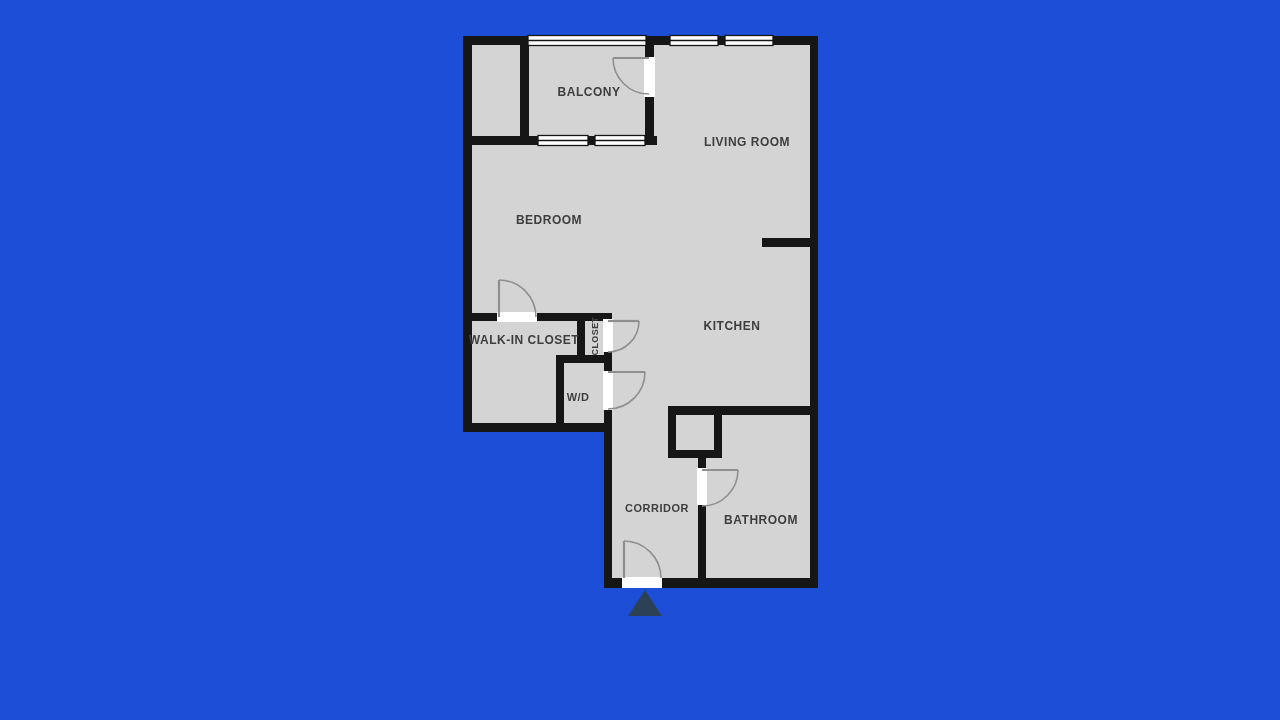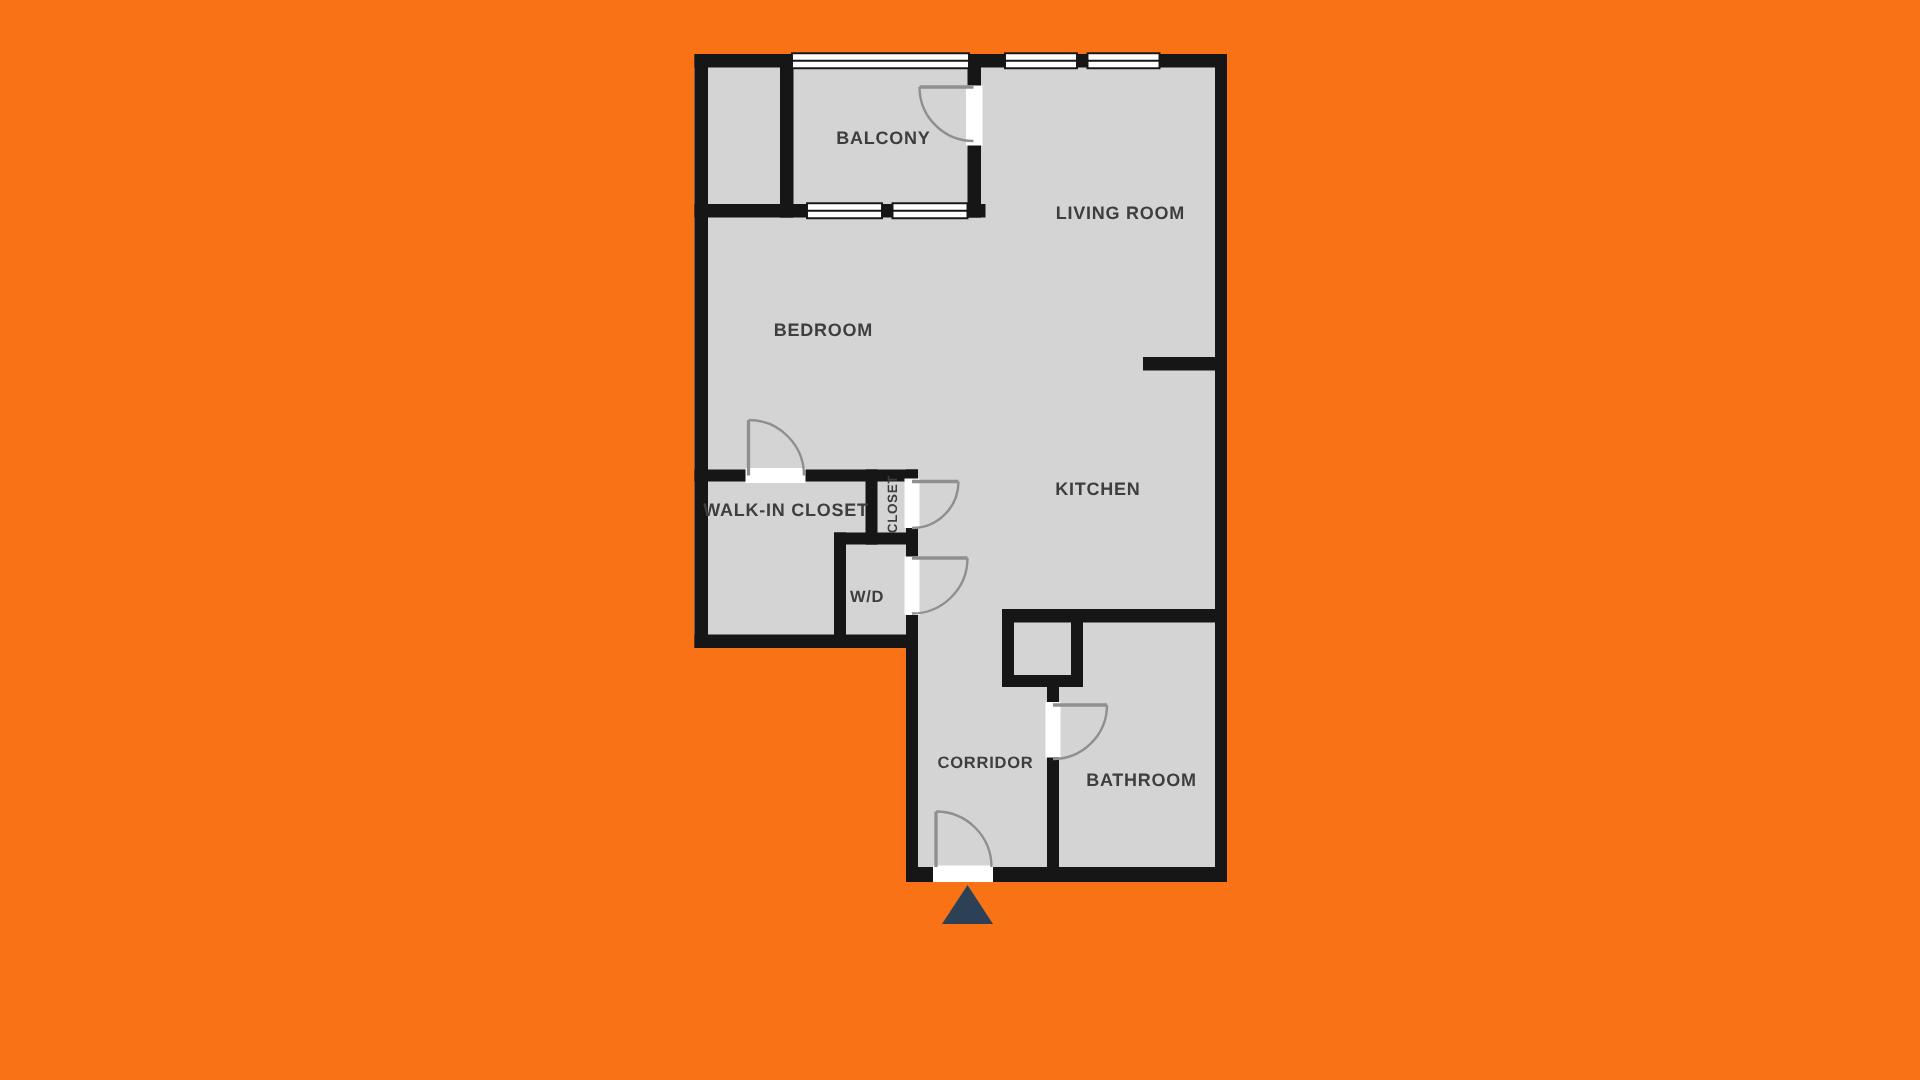--- a/index.html
+++ b/index.html
@@ -8,21 +8,21 @@
     background: #ffffff;
     width: 1280px;
     height: 720px;
     overflow: hidden;
     font-family: "Liberation Sans", sans-serif;
   }
   .stage {
     position: relative;
     width: 1280px;
     height: 720px;
-    background: #f97316;
+    background: #1d4ed8;
   }
   svg { display: block; }
   text {
     font-family: "Liberation Sans", sans-serif;
     font-weight: bold;
   }
   .room-label {
     font-size: 12px;
     letter-spacing: 0.5px;
   }

